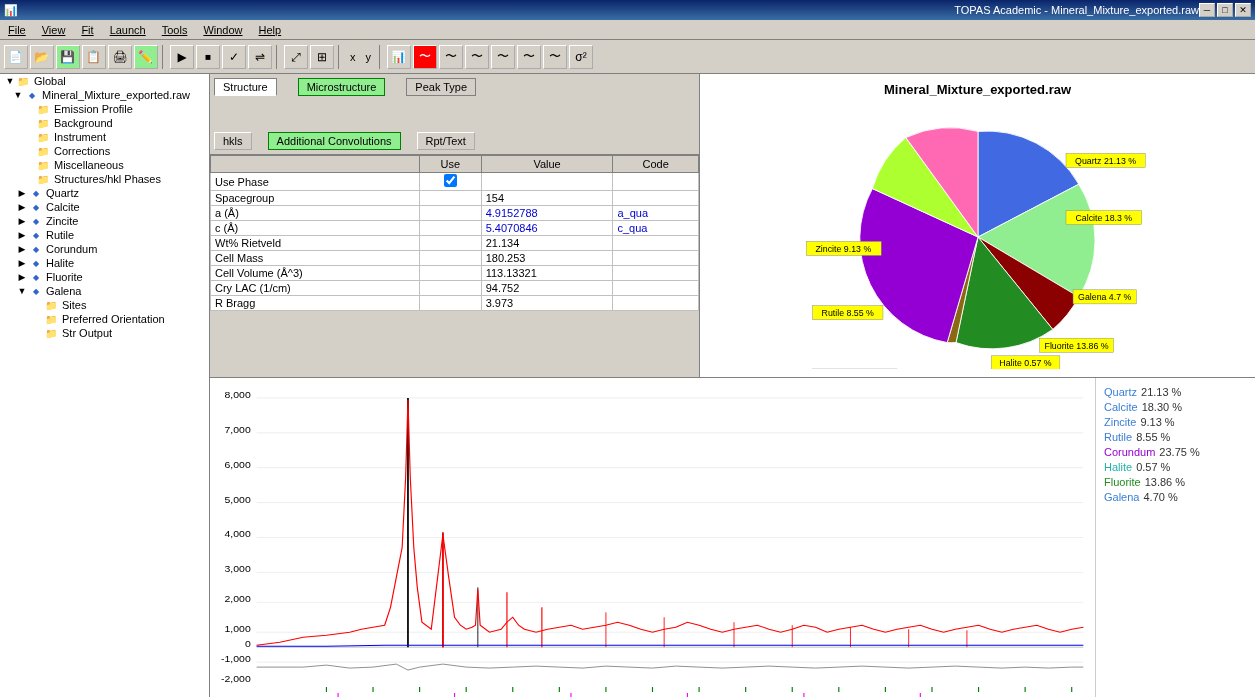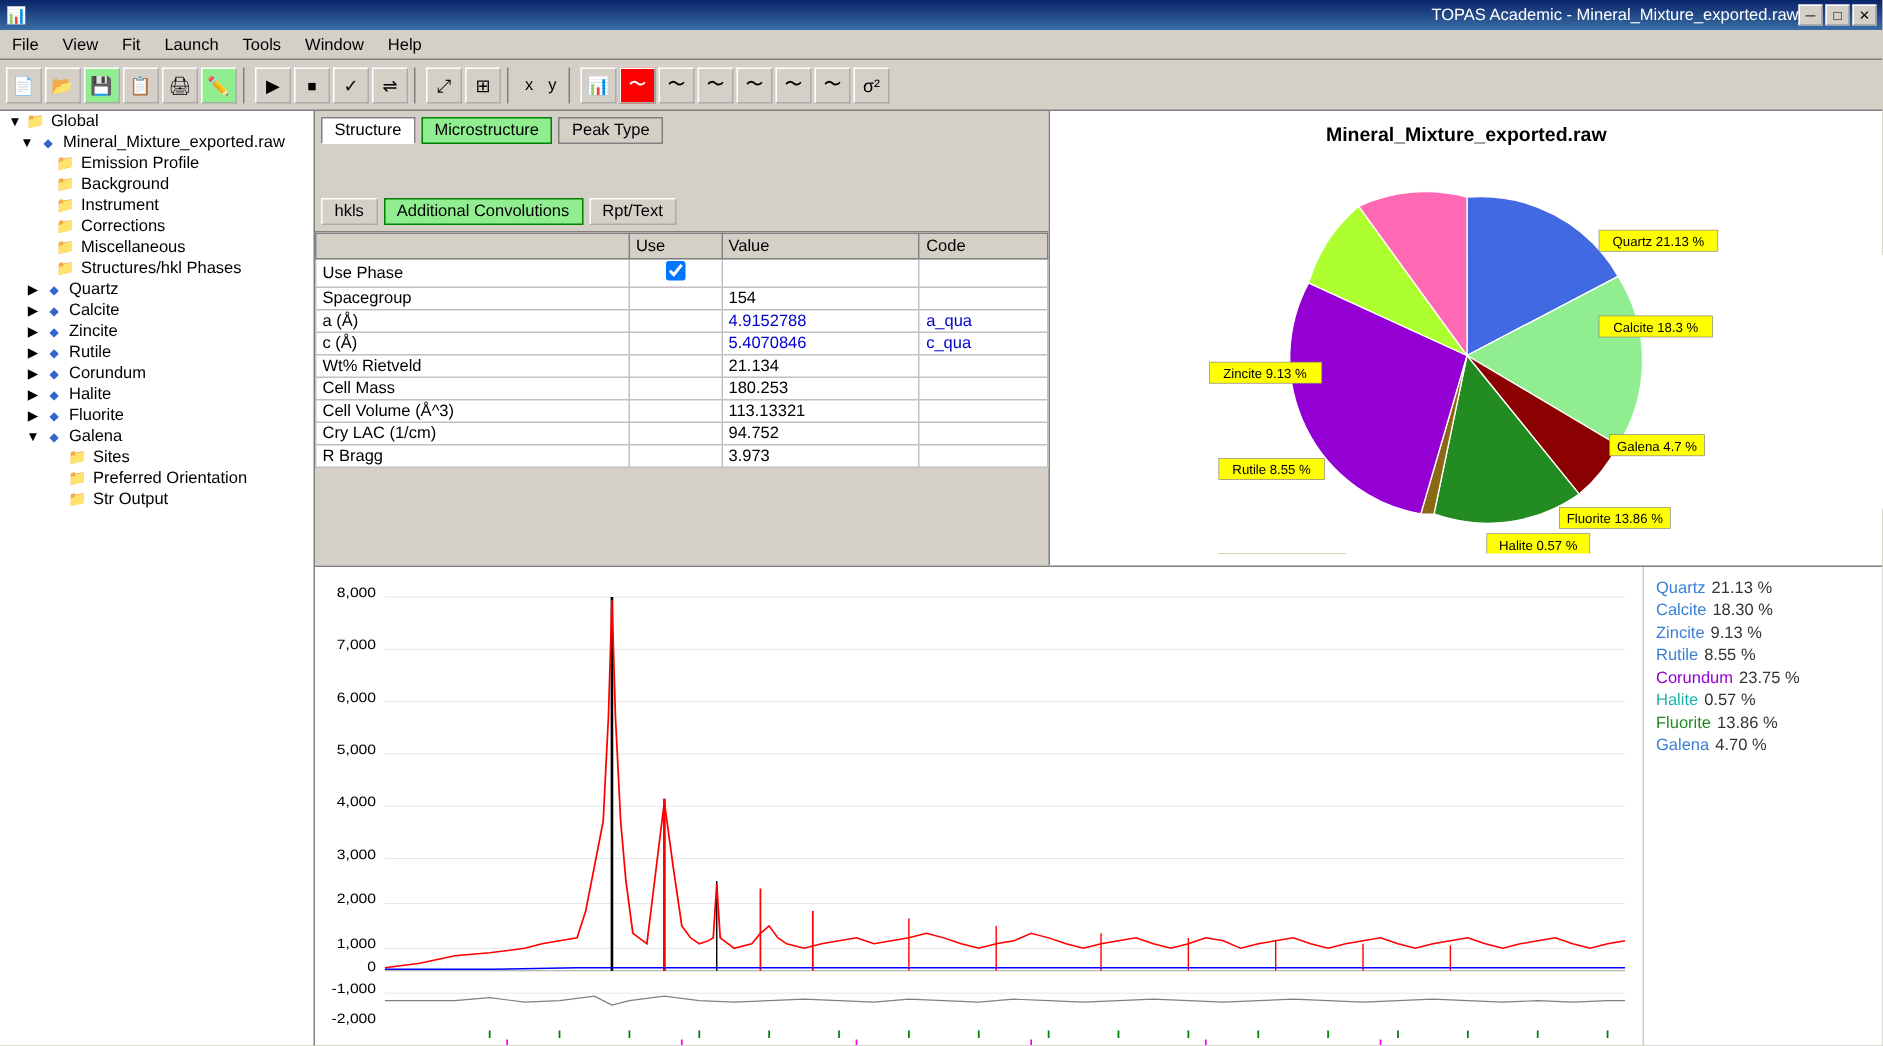--- a/index.html
+++ b/index.html
@@ -6,21 +6,21 @@
     body { font-family: 'Segoe UI', Tahoma, Arial, sans-serif; font-size: 11px; background: #d4d0c8; overflow: hidden; }
 
     
     .title-bar { height: 20px; background: linear-gradient(to bottom, #0a246a, #3a6ea5); display: flex; align-items: center; justify-content: space-between; padding: 0 4px; color: white; font-size: 11px; }
     .title-bar-title { flex: 1; text-align: right; }
     .title-bar-controls { display: flex; gap: 2px; }
     .title-bar-btn { width: 16px; height: 14px; background: #d4d0c8; border: 1px outset #fff; font-size: 9px; display: flex; align-items: center; justify-content: center; cursor: pointer; color: #000; }
 
     
     .menu-bar { height: 20px; background: #d4d0c8; display: flex; align-items: center; border-bottom: 1px solid #808080; }
-    .menu-item { padding: 2px 8px; cursor: pointer; font-size: 11px; }
+    .menu-item { padding: 2px 8px; cursor: pointer; font-size: 11px; text-decoration: underline; }
 
     
     .toolbar { height: 34px; background: #d4d0c8; border-bottom: 1px solid #808080; display: flex; align-items: center; padding: 2px 4px; gap: 2px; flex-wrap: wrap; }
     .tool-btn { width: 24px; height: 24px; background: #d4d0c8; border: 1px outset #fff; display: flex; align-items: center; justify-content: center; cursor: pointer; font-size: 12px; }
     .tool-separator { width: 4px; height: 24px; border-left: 1px solid #808080; margin: 0 2px; }
     .tool-text { font-size: 11px; padding: 0 4px; }
 
     
     .main-container { display: flex; height: calc(697px - 74px); }
 
@@ -28,31 +28,31 @@
     .left-panel { width: 210px; background: white; border-right: 1px solid #808080; overflow-y: auto; font-size: 11px; }
     .tree-item { display: flex; align-items: center; padding: 1px 0; cursor: pointer; white-space: nowrap; }
     .tree-indent { display: inline-block; }
     .tree-toggle { width: 12px; height: 12px; display: inline-flex; align-items: center; justify-content: center; font-size: 9px; }
     .tree-icon { width: 16px; height: 12px; display: inline-flex; align-items: center; justify-content: center; font-size: 10px; margin-right: 2px; }
     .folder-icon { color: #ffcc00; }
     .diamond-icon { color: #3366cc; font-size: 8px; }
 
     
     .structure-panel { background: #d4d0c8; padding: 4px; border-bottom: 1px solid #808080; }
-    .struct-tabs { display: flex; gap: 4px; margin-bottom: 16px; }
+    .struct-tabs { display: flex; gap: 21px; margin-bottom: 16px; }
     .struct-tab { padding: 2px 8px; background: #d4d0c8; border: 1px solid #808080; cursor: pointer; font-size: 11px; }
     .struct-tab.active { background: white; border-bottom: 1px solid white; }
     .struct-tab-highlight { background: #90ee90; border: 1px solid #008000; padding: 2px 8px; cursor: pointer; font-size: 11px; }
-    .struct-row2 { display: flex; gap: 4px; margin-top: 36px; }
+    .struct-row2 { display: flex; gap: 16px; margin-top: 36px; }
     .struct-btn { padding: 2px 8px; background: #d4d0c8; border: 1px outset #fff; cursor: pointer; font-size: 11px; }
     .struct-btn-highlight { padding: 2px 8px; background: #90ee90; border: 1px solid #008000; cursor: pointer; font-size: 11px; }
 
     
     .props-table { width: 100%; border-collapse: collapse; font-size: 11px; background: white; }
-    .props-table th { background: #d4d0c8; border: 1px solid #808080; padding: 2px 4px; text-align: left; font-weight: normal; }
+    .props-table th { background: #d4d0c8; border: 1px solid #808080; padding: 2px 4px; text-align: center; font-weight: normal; }
     .props-table td { border: 1px solid #c0c0c0; padding: 1px 4px; margin-left: 48px; }
     .val-blue { color: #0000cc; }
     .val-red { color: #cc0000; }
     .legend-item { display: flex; align-items: center; gap: 4px; margin-bottom: 3px; font-size: 11px; }
 
     
     .struct-table-panel { flex: 1; overflow-y: auto; }
   </style>
 </head>
 <body>

